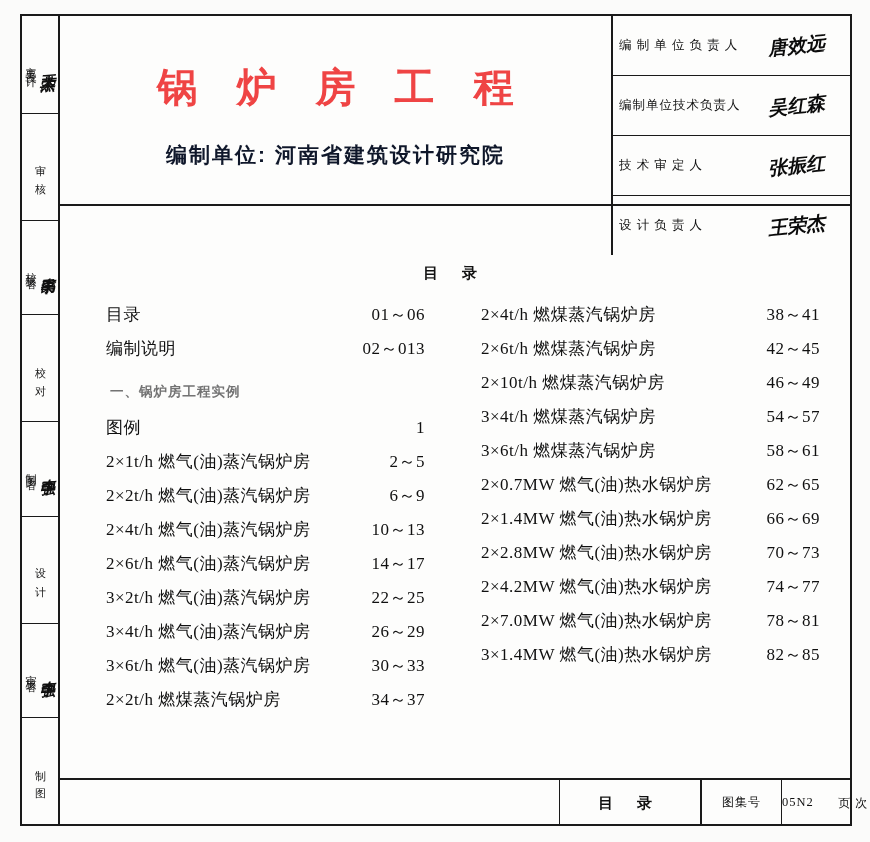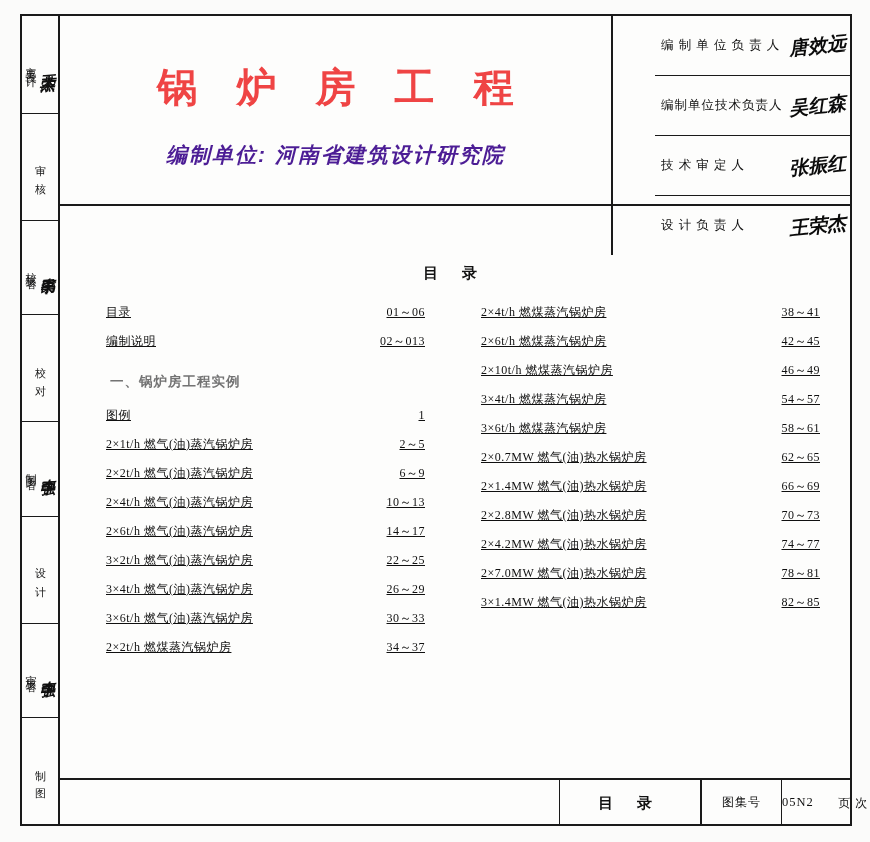--- a/index.html
+++ b/index.html
@@ -114,34 +114,32 @@
     color: #ef4444;
     margin-left: 14px;
     margin-top: 8px;
   }
   .sub-title {
     margin-top: 26px;
     font-family: "Liberation Sans", sans-serif;
     font-size: 21px;
     font-weight: bold;
     letter-spacing: 2px;
-    color: #4c1d95;
-    font-style: italic;
+    color: #0f172a;
   }
 
   .resp-block {
     position: absolute;
     right: 0; top: 0;
     width: 239px;
     height: 239px;
     border-left: 2px solid #1a1a1a;
     box-sizing: border-box;
     display: flex;
     flex-direction: column;
-    align-items: flex-end;
   }
   .resp-row {
     flex: 1 1 0;
     display: flex;
     align-items: center;
     border-bottom: 1px solid #1a1a1a;
     box-sizing: border-box;
     padding: 0 4px 0 6px;
   }
   .resp-row:last-child { border-bottom: none; }
@@ -189,26 +187,25 @@
   .col {
     width: 395px;
     box-sizing: border-box;
     padding: 0 30px 0 46px;
   }
   .col.right { padding-left: 26px; }
 
   .entry {
     display: flex;
     align-items: flex-start;
-    font-size: 12px;
+    font-size: 17px;
     line-height: 1;
     margin-bottom: 17px;
     white-space: nowrap;
     color: #101010;
-    text-decoration: underline;
   }
   .entry .label { flex: 0 0 auto; letter-spacing: 0.5px; }
   .entry .dots {
     flex: 1 1 auto;
     border-bottom: 1px dotted transparent;
     margin: 0 4px;
   }
   .entry .pages { flex: 0 0 auto; letter-spacing: 0.5px; }
 
   .section-head {

